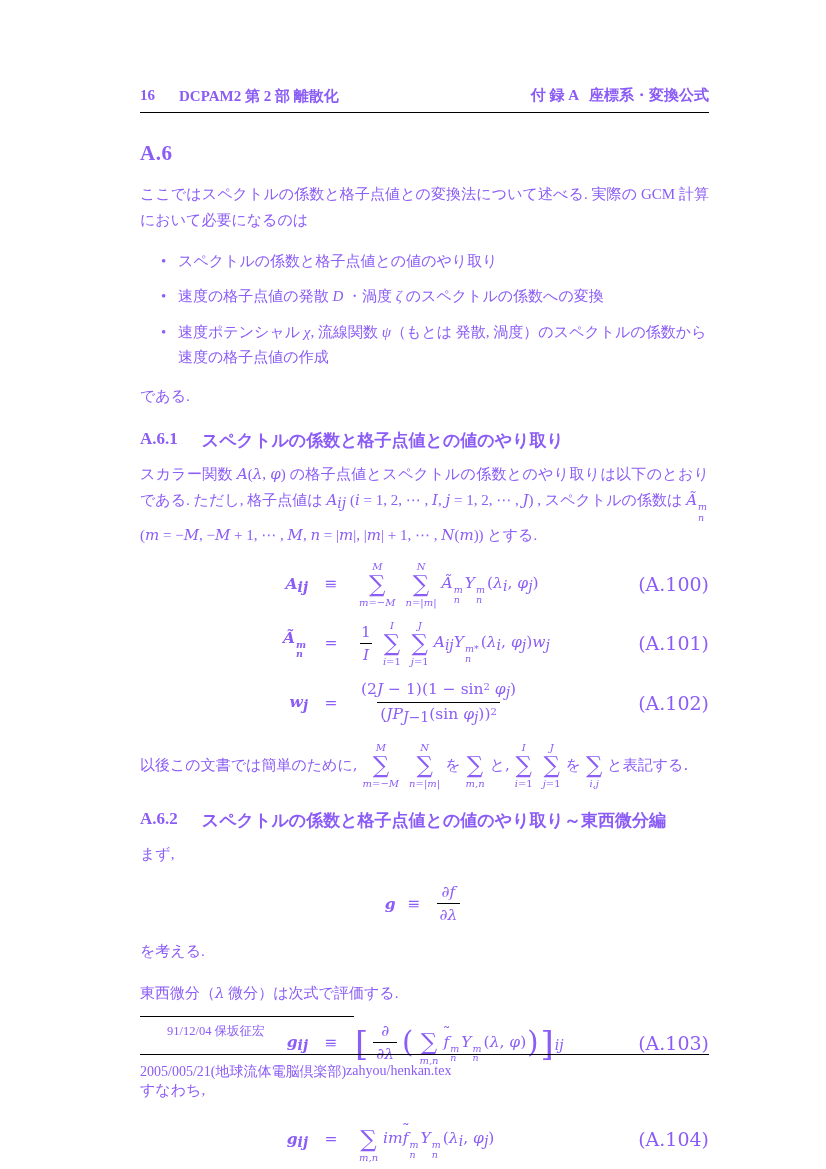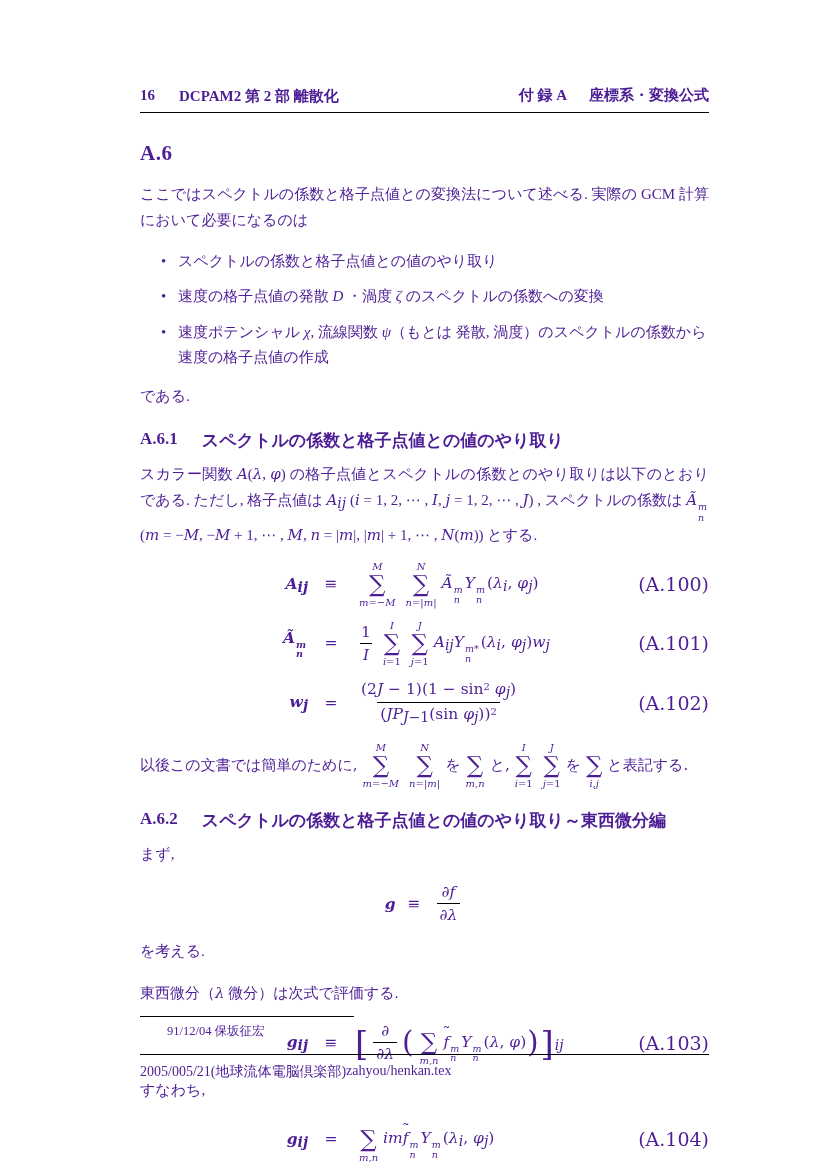--- a/index.html
+++ b/index.html
@@ -1,26 +1,26 @@
 <!DOCTYPE html>
 <html lang="ja"><head>
 <meta charset="utf-8">
 <style>
   html,body{margin:0;padding:0;background:#ffffff;}
   .page{
-    width:798px;height:1169px;background:#fff;color:#4c1d95;position:relative;
+    width:798px;height:1169px;background:#fff;color:#8b5cf6;position:relative;
     box-sizing:border-box;padding:86px 89px 0 140px;
     font-family:"Liberation Serif","DejaVu Serif",serif;
     overflow:hidden;
   }
   
   .header{display:flex;justify-content:space-between;align-items:baseline;
     font-weight:bold;font-size:15px;padding-bottom:6px;border-bottom:1.5px solid #000;}
   .header-left{display:flex;gap:24px;}
-  .header-right{display:flex;gap:22px;}
+  .header-right{display:flex;gap:10px;}
   
   h1.sec{font-size:21px;font-weight:bold;margin:28px 0 16px;display:flex;gap:12px;letter-spacing:.5px;}
   h2.ssec{font-size:17px;font-weight:bold;margin:20px 0 10px;display:flex;gap:24px;}
   
   .body-par{font-size:15px;line-height:1.72;margin:8px 0;text-align:justify;}
   ul.bullets{list-style:none;margin:15px 0 13px;padding-left:38px;}
   ul.bullets li{font-size:15px;line-height:1.7;margin:10px 0;position:relative;}
   .bullet-icon{position:absolute;left:-17px;top:0;}
   .bullet-icon::before{content:'\2022';}
   

